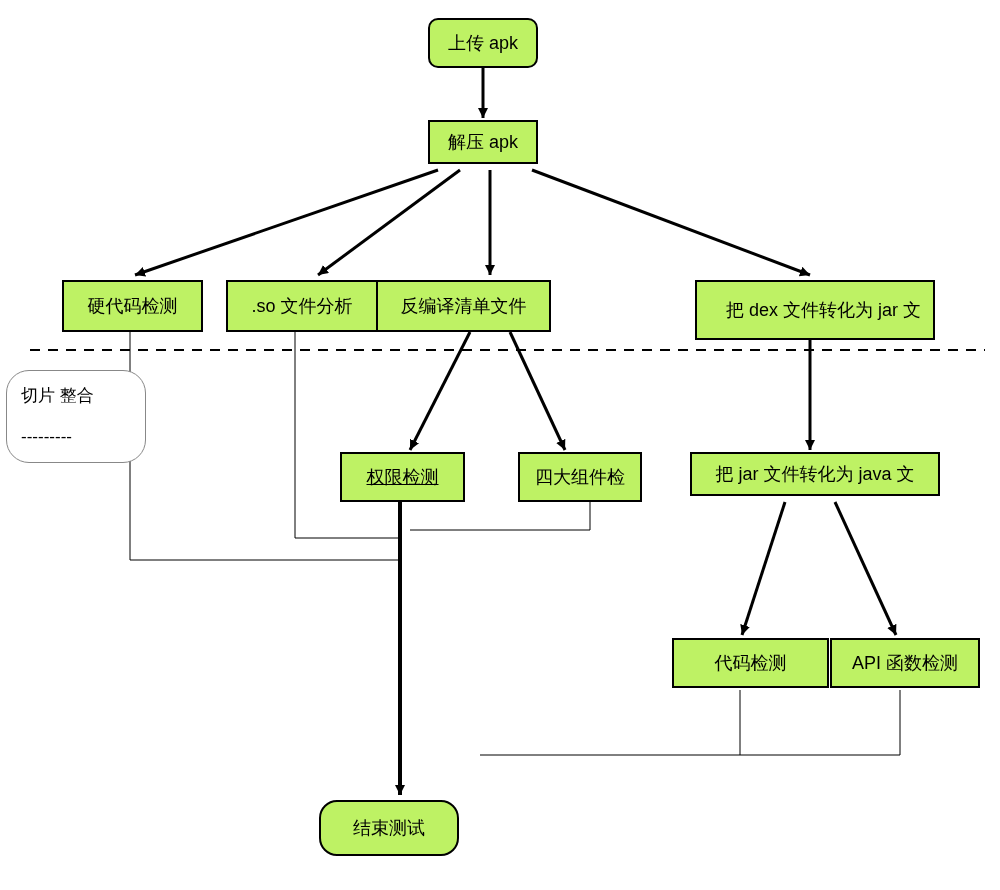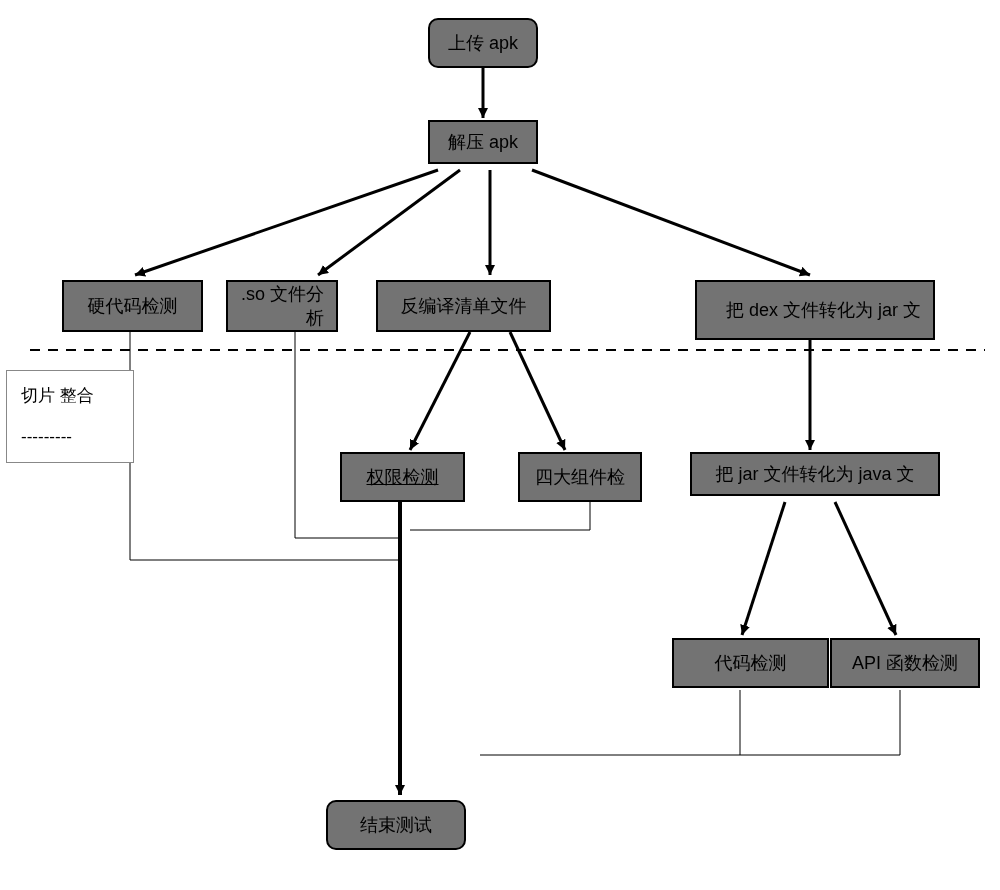--- a/index.html
+++ b/index.html
@@ -11,21 +11,21 @@
       width: 1000px;
       height: 890px;
       background: #fff;
       position: relative;
       font-family: "SimSun", "Microsoft YaHei", sans-serif;
       font-size: 18px;
     }
     .node {
       position: absolute;
       border: 2px solid #000;
-      background: #737373;
+      background: #bef264;
       display: flex;
       align-items: center;
       justify-content: center;
       text-align: center;
       padding: 8px 12px;
     }
     .node.rounded {
       border-radius: 10px;
     }
     .side-box {
@@ -92,21 +92,21 @@
 </div>
 
 <div class="node" style="left:428px; top:120px; width:110px; height:44px;">
   <span>解压 apk</span>
 </div>
 
 <div class="node" style="left:62px; top:280px; width:141px; height:52px;align-items:center;">
   <span>硬代码检测</span>
 </div>
 
-<div class="node" style="left:226px; top:280px; width:112px; height:52px;text-align:right;">
+<div class="node" style="left:226px; top:280px; width:152px; height:52px;text-align:right;">
   <span>.so 文件分析</span>
 </div>
 
 <div class="node" style="left:376px; top:280px; width:175px; height:52px;">
   <span>反编译清单文件</span>
 </div>
 
 <div class="node" style="left:695px; top:280px; width:240px; height:60px;justify-content:flex-end;">
   <span>把 dex 文件转化为 jar 文</span>
 </div>
@@ -124,21 +124,21 @@
 </div>
 
 <div class="node" style="left:672px; top:638px; width:157px; height:50px;">
   <span>代码检测</span>
 </div>
 
 <div class="node" style="left:830px; top:638px; width:150px; height:50px;">
   <span>API 函数检测</span>
 </div>
 
-<div class="node rounded" style="left:326px; top:800px; width:140px; height:50px;">
+<div class="node rounded" style="left:319px; top:800px; width:140px; height:56px;border-radius:18px;">
   <span>结束测试</span>
 </div>
 
-<div class="side-box" style="left:6px; top:370px; width:128px;">
+<div class="side-box" style="left:6px; top:370px; width:140px;border-radius:23px;">
   <div>切片  整合</div>
   <div style="height:10px"></div>
   <div>---------</div>
 </div>
 
 </body></html>

